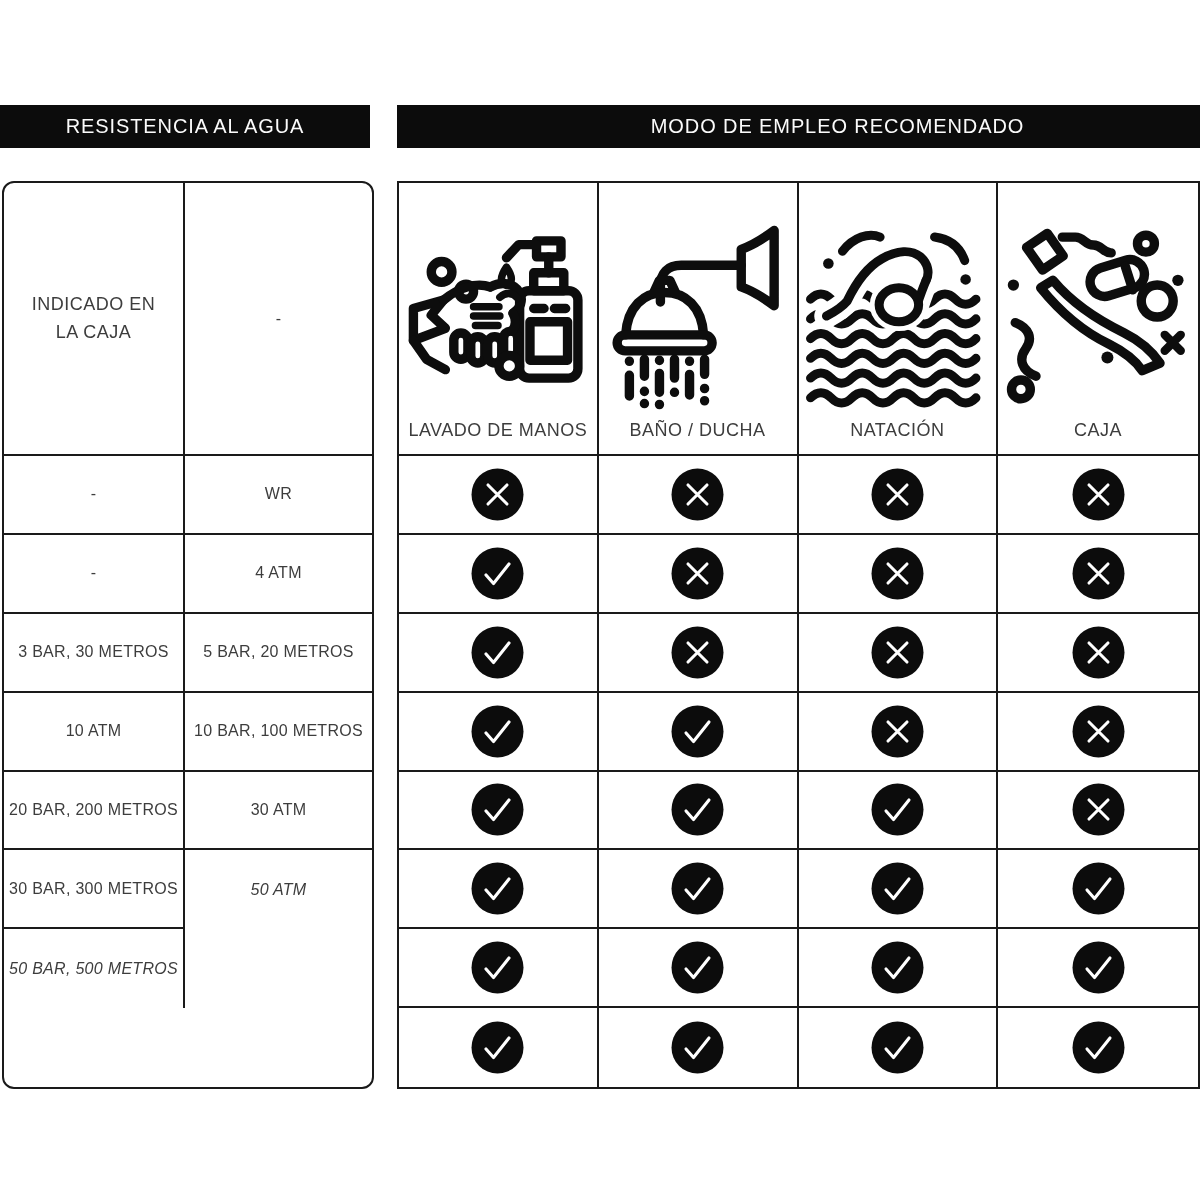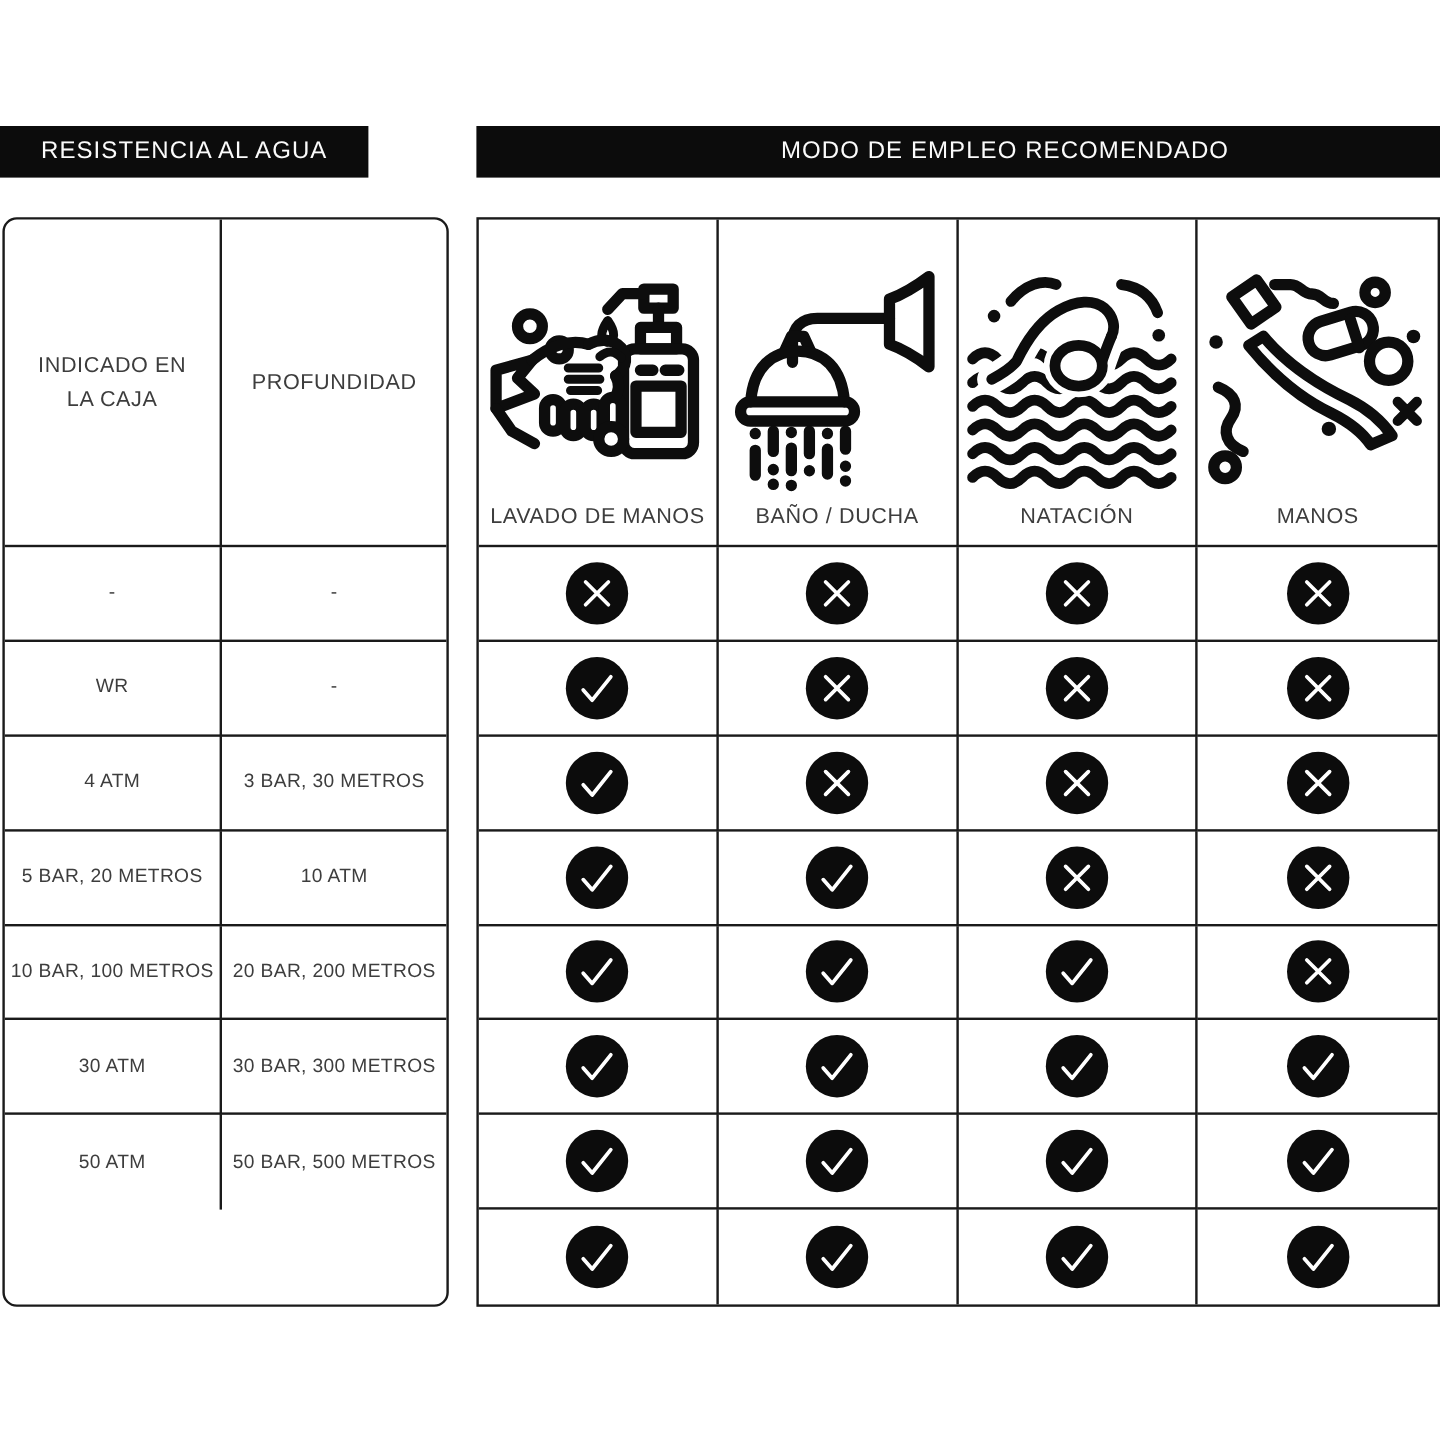--- a/index.html
+++ b/index.html
@@ -11,31 +11,31 @@
   html,body{margin:0;padding:0;background:#fff;}
   .sheet{
     position:relative;width:1200px;height:1200px;background:#ffffff;
     font-family:"Liberation Sans",sans-serif;overflow:hidden;
   }
   .bar{
     position:absolute;top:105px;height:43px;background:var(--bar);
     color:#fbfbfb;display:flex;align-items:center;justify-content:center;
     font-size:20px;letter-spacing:0.9px;
   }
-  #bar-left{left:0;width:307px;}
+  #bar-left{left:0;width:370px;}
   #bar-right{left:397px;width:881px;}
   .tbl{
     position:absolute;top:181px;height:908px;border:2px solid var(--line);
     box-sizing:border-box;display:grid;background:#fff;
   }
   .lt{left:2px;width:372px;grid-template-columns:181px 1fr;grid-template-rows:273px repeat(8,1fr);border-radius:12px;}
   .rt{left:397px;width:803px;grid-template-columns:repeat(4,1fr);grid-template-rows:273px repeat(8,1fr);}
   .lt > div{border-bottom:2px solid var(--line);}
   .lt > div:nth-child(odd){border-right:2px solid var(--line);}
-  .lt > div:nth-last-child(-n+2){border-bottom:none;}
+  .lt > div:nth-last-child(-n+2){border-bottom:none;font-style:italic;}
   .rt > div{border-bottom:2px solid var(--line);}
   .rt > div:not(:nth-child(4n)){border-right:2px solid var(--line);}
   .rt > div:nth-last-child(-n+4){border-bottom:none;}
   .lhead{
     display:flex;align-items:center;justify-content:center;text-align:center;
     font-size:18px;color:var(--text);letter-spacing:0.5px;line-height:1.55;padding:0 18px;
   }
   .lcell{
     display:flex;align-items:center;justify-content:center;
     font-size:16px;color:var(--text);letter-spacing:0.3px;text-align:center;
@@ -55,21 +55,20 @@
 
   <div class="bar" id="bar-left">
     <span>RESISTENCIA AL AGUA</span>
   </div>
   <div class="bar" id="bar-right">
     <span>MODO DE EMPLEO RECOMENDADO</span>
   </div>
 
   <div class="tbl lt">
     <div class="lhead">INDICADO EN LA CAJA</div>
-    <div class="lhead">PROFUNDIDAD</div>
 
     <div class="lcell">-</div>
     <div class="lcell">-</div>
     <div class="lcell">WR</div>
     <div class="lcell">-</div>
     <div class="lcell">4 ATM</div>
     <div class="lcell">3 BAR, 30 METROS</div>
     <div class="lcell">5 BAR, 20 METROS</div>
     <div class="lcell">10 ATM</div>
     <div class="lcell">10 BAR, 100 METROS</div>
@@ -165,21 +164,21 @@
           <path d="M31,7.5 h7 c4.5,0 5,4.2 9.5,4.2 c4.5,0 5,4.2 9.5,4.2"></path>
           <path d="M6,53 C13.5,56 15.5,61.5 11.5,67 C7.5,72.5 9.5,78.5 17,81.5"></path>
           <circle cx="75.5" cy="11" r="4.5"></circle>
           <circle cx="9" cy="88.5" r="5"></circle>
           <circle cx="5" cy="33" r="3" fill="#0d0d0d" stroke="none"></circle>
           <circle cx="92.5" cy="30.5" r="3" fill="#0d0d0d" stroke="none"></circle>
           <circle cx="55" cy="71.5" r="3.2" fill="#0d0d0d" stroke="none"></circle>
           <path d="M85.5,59.5 l8.5,8.5 M94,59.5 l-8.5,8.5" stroke-width="4.5"></path>
         </g>
       </svg>
-      <div class="ilabel">MANOS</div>
+      <div class="ilabel">CAJA</div>
     </div>
 
     <div class="mc">
   <svg width="53" height="53" viewBox="0 0 53 53">
     <circle cx="26.5" cy="26.5" r="26" fill="#0c0c0c"></circle>
     <path d="M17,17 L36,36 M36,17 L17,36" fill="none" stroke="#ffffff" stroke-width="3.1" stroke-linecap="round"></path>
   </svg>
 </div>
     <div class="mc">
   <svg width="53" height="53" viewBox="0 0 53 53">

